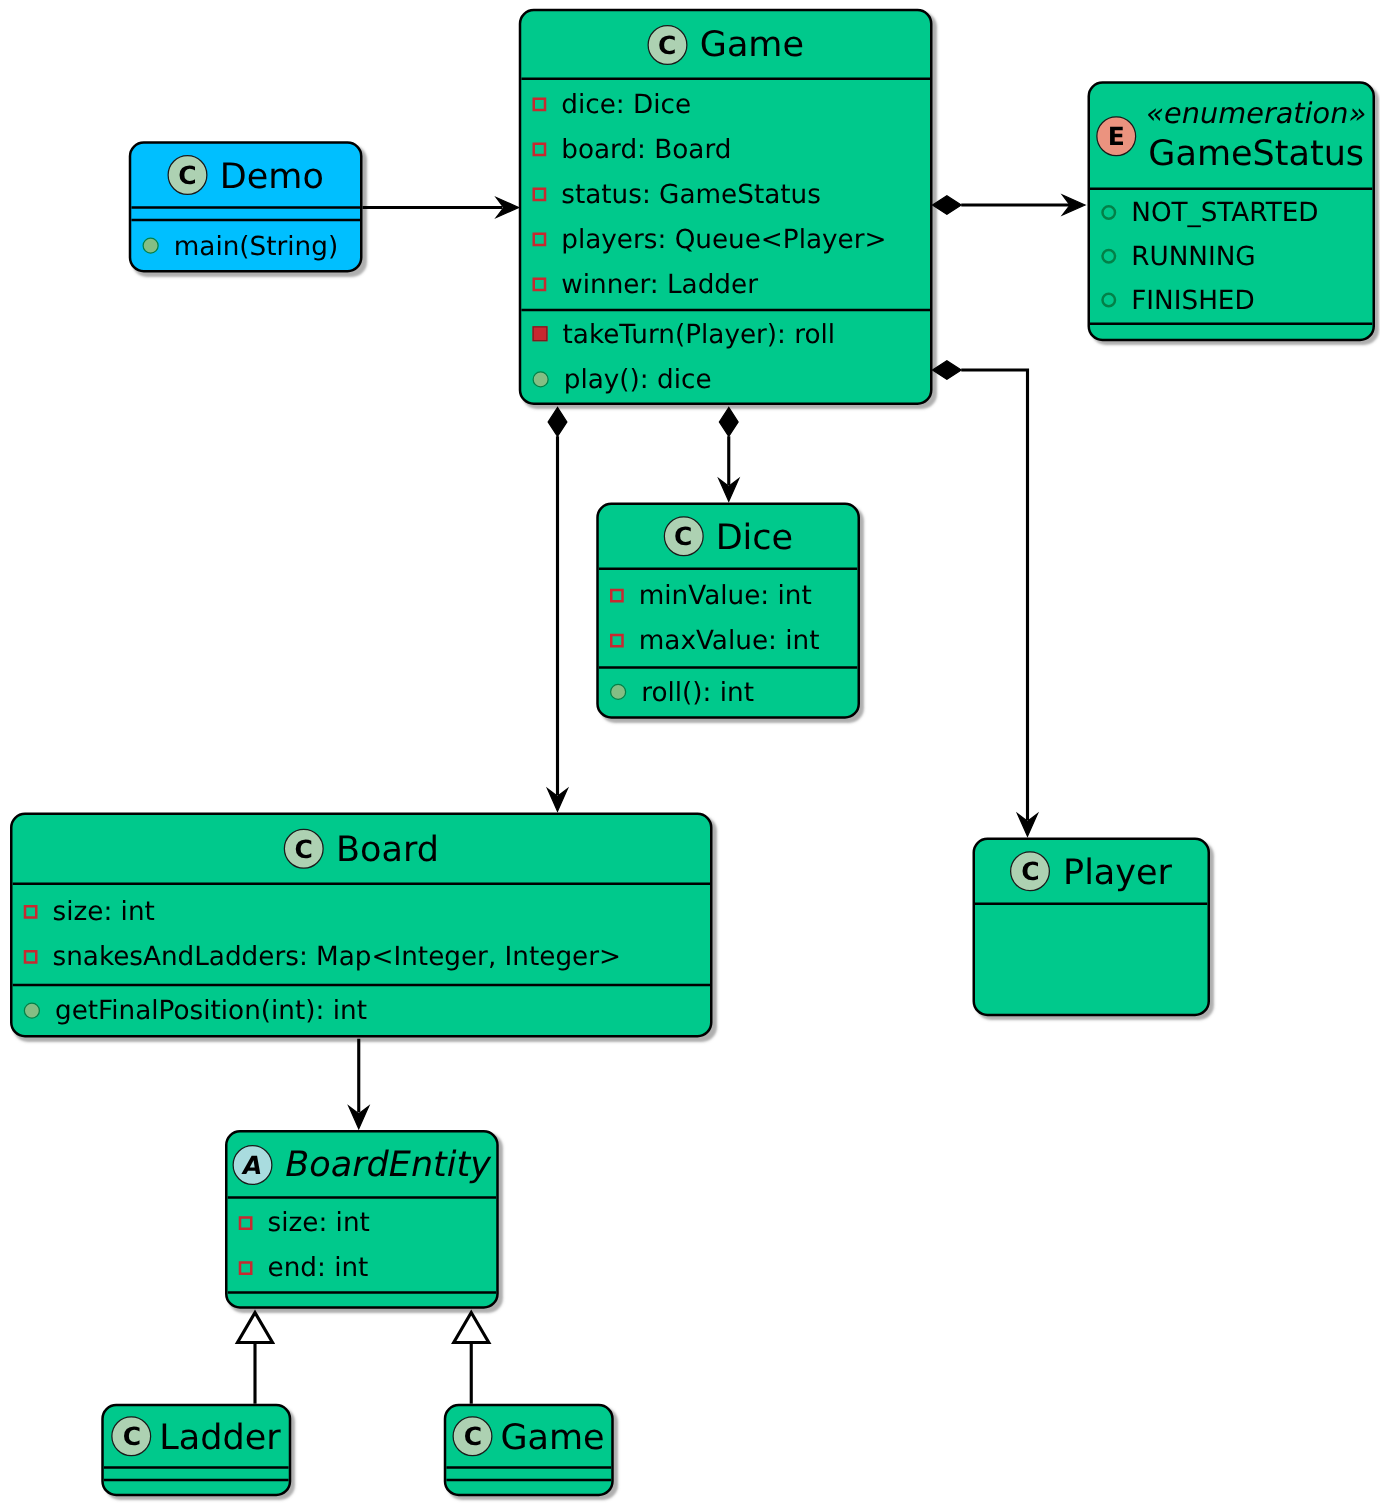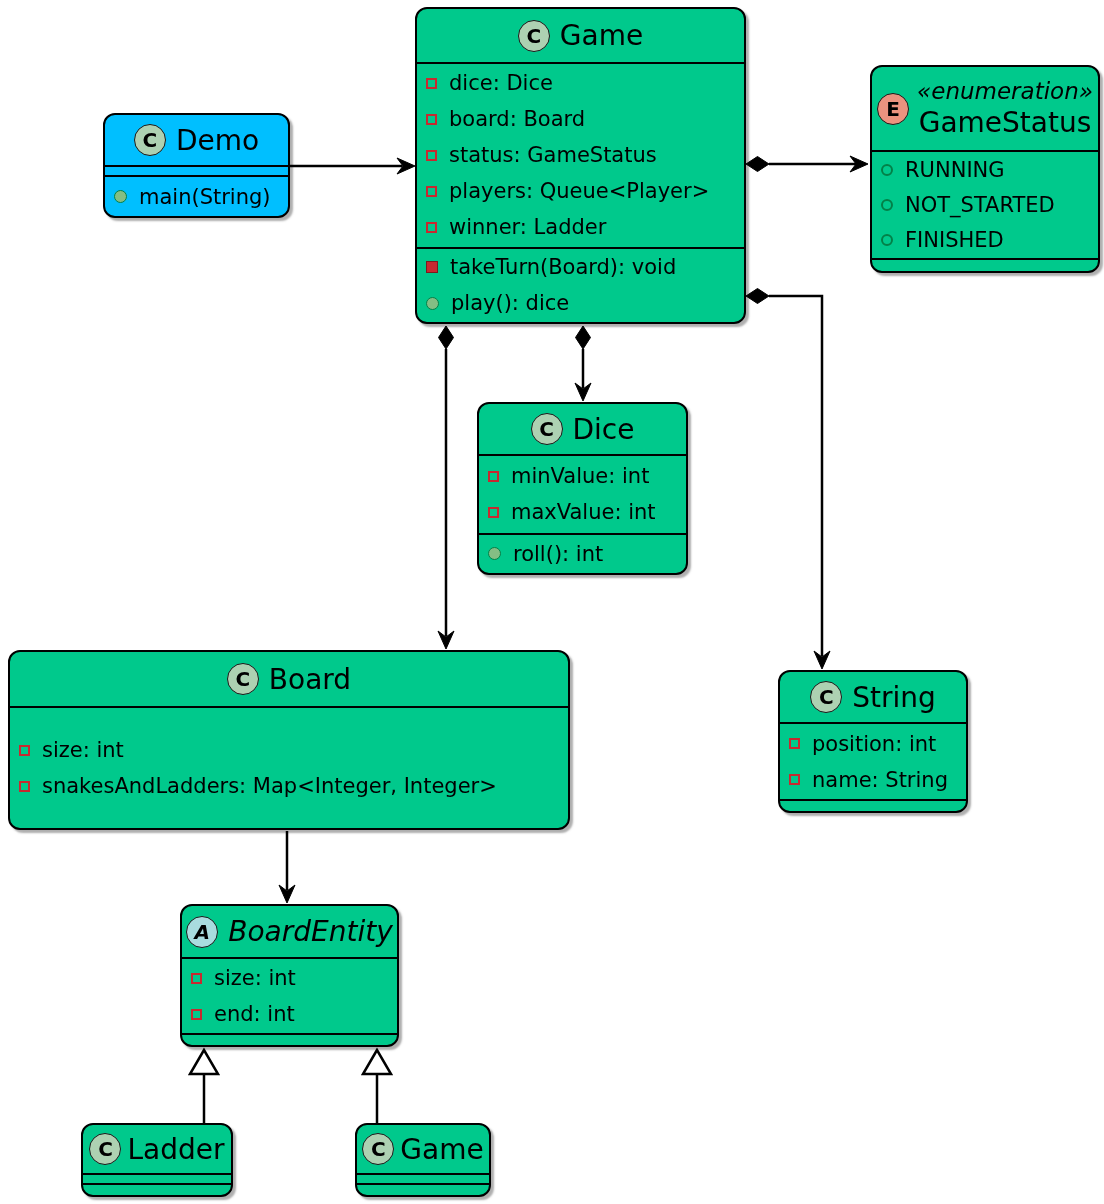--- a/index.html
+++ b/index.html
@@ -108,21 +108,21 @@
           <span>players: Queue&lt;Player&gt;</span>
         </div>
       <div class="member">
           <span class="ic ic-field"></span>
           <span>winner: Ladder</span>
         </div>
     </div>
     <div class="sec" style="flex:2">
       <div class="member">
           <span class="ic ic-privmethod"></span>
-          <span>takeTurn(Board): void</span>
+          <span>takeTurn(Player): roll</span>
         </div>
       <div class="member">
           <span class="ic ic-pubmethod"></span>
           <span>play(): dice</span>
         </div>
     </div>
   </div>
 
   <div class="box blue" style="left:103px;top:113px;width:187px;height:105px;">
     <div class="title" style="height:50px">
@@ -142,25 +142,25 @@
     <div class="title" style="height:83px;gap:8px">
       <span class="badge badge-e">E</span>
       <span class="ecol">
         <span class="stereo">«enumeration»</span>
         <span class="tname">GameStatus</span>
       </span>
     </div>
     <div class="sec" style="flex:1">
       <div class="member">
           <span class="ic ic-enum"></span>
+          <span>NOT_STARTED</span>
+        </div>
+      <div class="member">
+          <span class="ic ic-enum"></span>
           <span>RUNNING</span>
-        </div>
-      <div class="member">
-          <span class="ic ic-enum"></span>
-          <span>NOT_STARTED</span>
         </div>
       <div class="member">
           <span class="ic ic-enum"></span>
           <span>FINISHED</span>
         </div>
     </div>
     <div class="strip-bottom" style="height:11px"></div>
   </div>
 
   <div class="box" style="left:477px;top:402px;width:211px;height:173px;">
@@ -194,36 +194,32 @@
     <div class="sec" style="flex:2">
       <div class="member">
           <span class="ic ic-field"></span>
           <span>size: int</span>
         </div>
       <div class="member">
           <span class="ic ic-field"></span>
           <span>snakesAndLadders: Map&lt;Integer, Integer&gt;</span>
         </div>
     </div>
+    <div class="sec" style="flex:1">
+      <div class="member">
+          <span class="ic ic-pubmethod"></span>
+          <span>getFinalPosition(int): int</span>
+        </div>
+    </div>
   </div>
 
   <div class="box" style="left:778px;top:670px;width:190px;height:143px;">
     <div class="title" style="height:50px">
       <span class="badge">C</span>
-      <span class="tname">String</span>
-    </div>
-    <div class="sec" style="flex:1">
-      <div class="member">
-          <span class="ic ic-field"></span>
-          <span>position: int</span>
-        </div>
-      <div class="member">
-          <span class="ic ic-field"></span>
-          <span>name: String</span>
-        </div>
+      <span class="tname">Player</span>
     </div>
     <div class="strip-bottom" style="height:10px"></div>
   </div>
 
   <div class="box" style="left:180px;top:904px;width:219px;height:143px;">
     <div class="title" style="height:51px">
       <span class="badge badge-a">A</span>
       <span class="tname italic">BoardEntity</span>
     </div>
     <div class="sec" style="flex:1">

